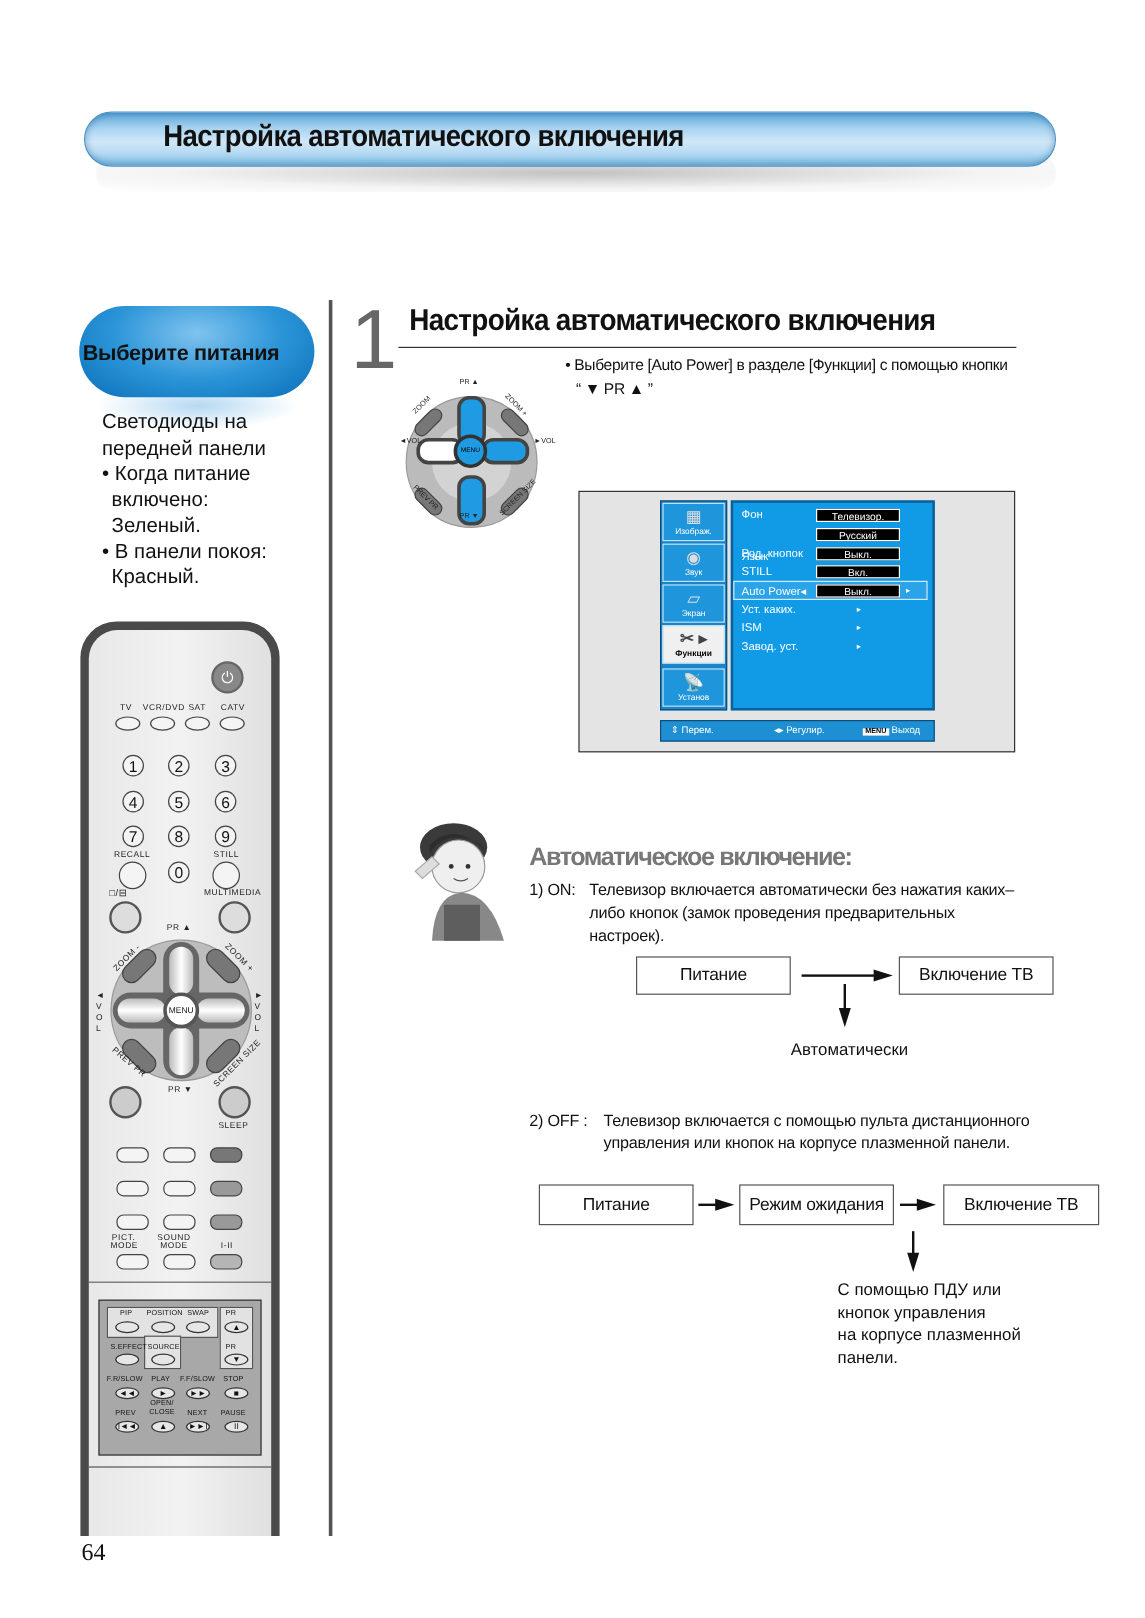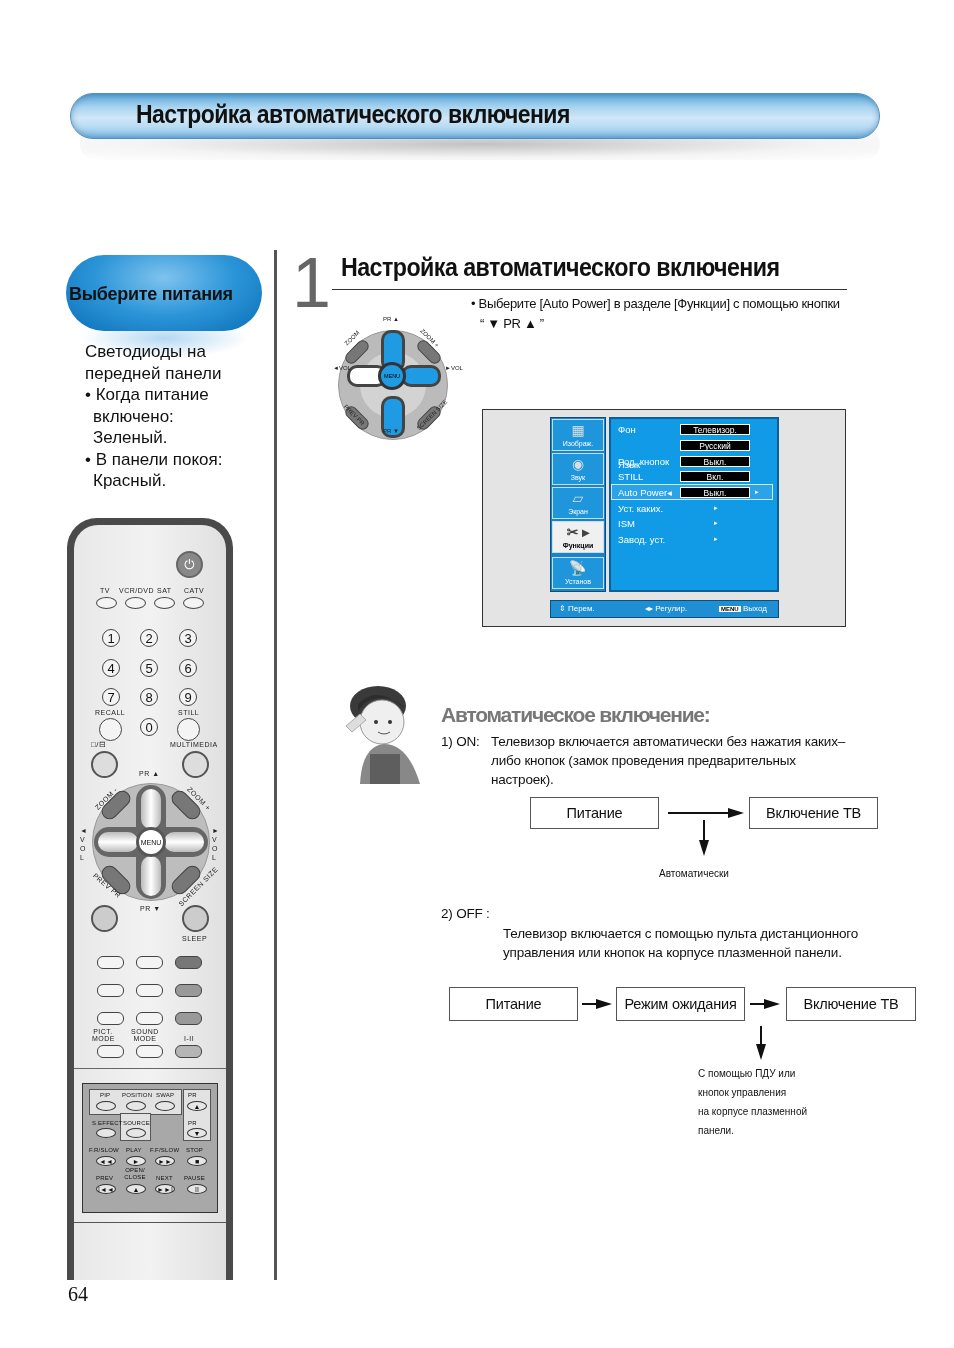--- a/index.html
+++ b/index.html
@@ -79,21 +79,21 @@
 
   
   .kid { position: absolute; left: 338px; top: 684px; width: 92px; height: 104px; }
   .ap-title { position: absolute; left: 441px; top: 703px; font-size: 21px; font-weight: bold; color: #777; letter-spacing: -1.2px; }
   .ap-item { position: absolute; font-size: 13.5px; line-height: 20px; letter-spacing: -0.2px; white-space: nowrap; }
   .fbox { position: absolute; border: 1.5px solid #555; background: #fff; font-size: 14.5px; display: flex; align-items: center; justify-content: center; white-space: nowrap; letter-spacing: -0.2px; }
   .hline { position: absolute; height: 1.5px; background: #111; }
   .vline { position: absolute; width: 1.5px; background: #111; }
   .ahead-r { position: absolute; width: 0; height: 0; border-top: 5px solid transparent; border-bottom: 5px solid transparent; border-left: 16px solid #111; }
   .ahead-d { position: absolute; width: 0; height: 0; border-left: 5px solid transparent; border-right: 5px solid transparent; border-top: 16px solid #111; }
-  .caption { position: absolute; font-size: 10px; line-height: 20px; white-space: nowrap; }
+  .caption { position: absolute; font-size: 14px; line-height: 20px; white-space: nowrap; }
 </style>
 </head>
 <body>
 
 <div class="banner-shadow"></div>
 <div class="banner"></div>
 <div class="banner-title">Настройка автоматического включения</div>
 
 <div class="pill-glow"></div>
 <div class="pill"></div>
@@ -303,21 +303,21 @@
 <span class="ap-item" style="left:491px;top:770px">настроек).</span>
 
 <div class="fbox" style="left:530px;top:797px;width:129px;height:32px">Питание</div>
 <div class="hline" style="left:668px;top:812px;width:62px"></div>
 <div class="ahead-r" style="left:728px;top:808px"></div>
 <div class="fbox" style="left:749px;top:797px;width:129px;height:32px">Включение ТВ</div>
 <div class="vline" style="left:703px;top:820px;height:20px"></div>
 <div class="ahead-d" style="left:699px;top:840px"></div>
 <span class="caption" style="left:659px;top:864px">Автоматически</span>
 
-<span class="ap-item" style="left:441px;top:904px">2)  OFF :</span>
+<span class="ap-item" style="left:441px;top:924px">2)  OFF :</span>
 <span class="ap-item" style="left:503px;top:924px">Телевизор включается с помощью пульта дистанционного</span>
 <span class="ap-item" style="left:503px;top:943px">управления или кнопок на корпусе плазменной панели.</span>
 
 <div class="fbox" style="left:449px;top:987px;width:129px;height:34px">Питание</div>
 <div class="hline" style="left:582px;top:1003px;width:16px"></div>
 <div class="ahead-r" style="left:596px;top:999px"></div>
 <div class="fbox" style="left:616px;top:987px;width:129px;height:34px">Режим ожидания</div>
 <div class="hline" style="left:750px;top:1003px;width:16px"></div>
 <div class="ahead-r" style="left:764px;top:999px"></div>
 <div class="fbox" style="left:786px;top:987px;width:130px;height:34px">Включение ТВ</div>

